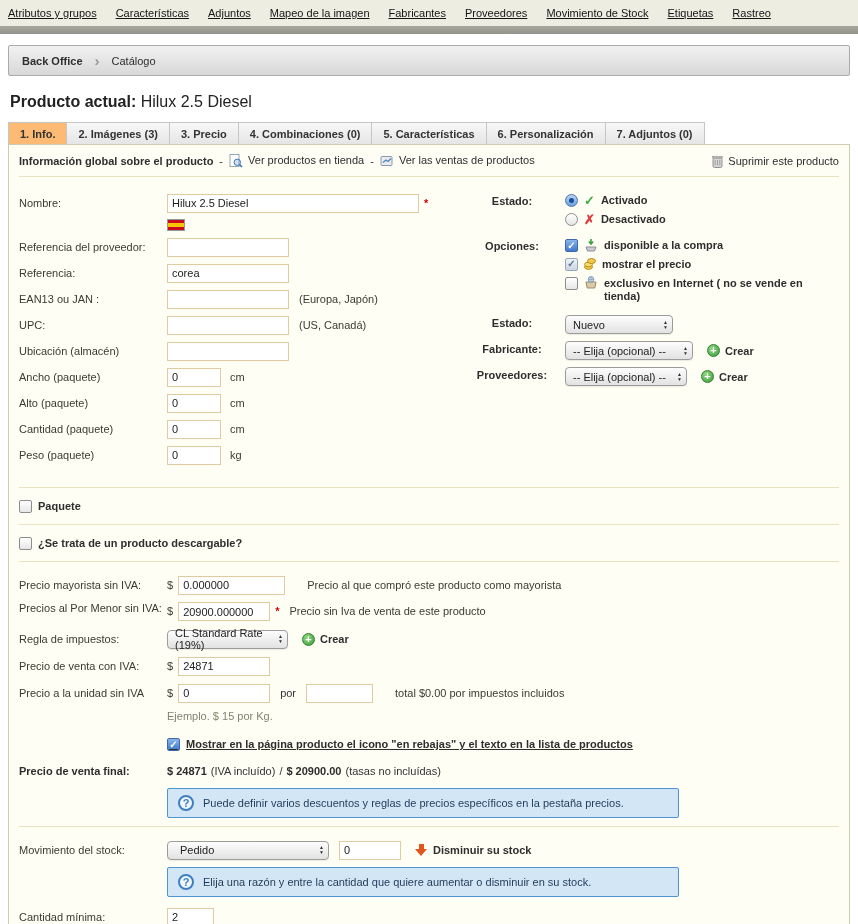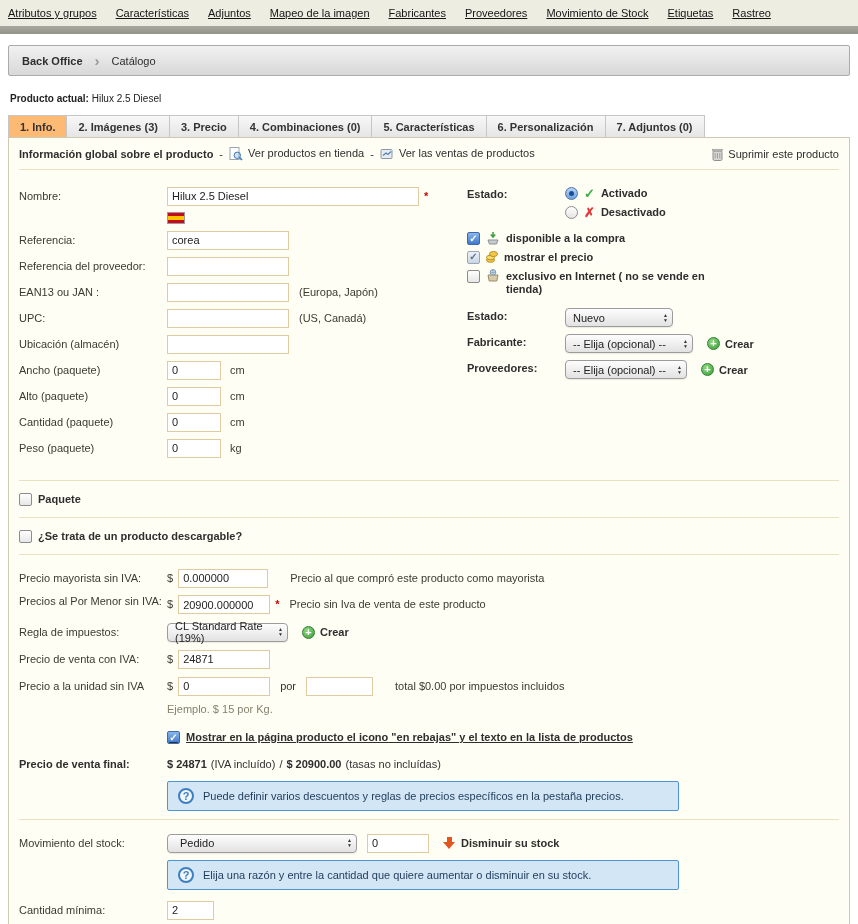--- a/index.html
+++ b/index.html
@@ -12,21 +12,21 @@
   .topmenu { background:#EEEDE2; padding:7px 10px 7px 8px; display:flex; gap:19px; white-space:nowrap; }
   .topmenu a { color:#141414; text-decoration:underline; cursor:pointer; }
   .topstrip { height:8px; background:linear-gradient(#A8A89E,#93938B); }
   
   .bc { margin:11px 8px 0; height:31px; background:linear-gradient(#F1F1F1,#D8D8D8);
         border:1px solid #ABABAB; border-radius:2px; display:flex; align-items:center; padding:0 13px; }
   .bc .root { font-weight:bold; color:#2E2E2E; }
   .bc .chev { color:#9A9A9A; font-weight:bold; font-size:15px; margin:0 12px; line-height:1; }
   .bc .cur  { color:#2E2E2E; }
   
-  .ptitle { margin:17px 0 11px 10px; font-size:10px; color:#222; }
+  .ptitle { margin:17px 0 11px 10px; font-size:16px; color:#222; }
   .ptitle b { font-weight:bold; }
   
   .tabs { display:flex; margin:0 8px; align-items:flex-end; }
   .tab { border:1px solid #C6C6C6; border-bottom:none; background:linear-gradient(#F8F8F8,#E5E5E5);
          padding:5px 11px 4px; font-weight:bold; color:#333; margin-right:-1px; cursor:pointer; white-space:nowrap; }
   .tab.active { background:#fdba74; }
   
   .panel { margin:0 8px; background:#FFFEF4; border:1px solid #CFCAB2; min-height:780px; }
   .sechead { display:flex; align-items:center; gap:6px; padding:9px 10px 8px; }
   .sechead .t { font-weight:bold; color:#2E2E2E; }
@@ -34,31 +34,31 @@
   .sechead .right { margin-left:auto; }
   .hr { border-top:1px solid #E9E1BF; margin:0 10px; }
   
   .cols { display:flex; padding:16px 10px 16px; }
   .colL { width:448px; }
   .colR { flex:1; }
   .frow { display:flex; align-items:center; margin-bottom:6px; min-height:20px; }
   .flabel { width:148px; padding-right:4px; color:#3B3B30; flex-shrink:0; }
   .txt { border:1px solid #E0CBA0; background:#fff; height:19px; padding:0 4px;
          font:11px "Liberation Sans",sans-serif; color:#222; }
-  .w250{width:252px;} .w122{width:122px;} .w90{width:92px;} .w85{width:90px;}
+  .w250{width:252px;} .w122{width:122px;} .w90{width:92px;} .w85{width:107px;}
   .w65{width:67px;} .w60{width:62px;} .w52{width:54px;} .w45{width:47px;}
   .unit { margin-left:9px; color:#3B3B30; }
   .req { color:#C00; font-weight:bold; margin-left:5px; }
   .hint { margin-left:10px; color:#3B3B30; }
   .flagrow { margin:2px 0 4px 148px; }
   .flag { width:18px; height:12px; border:1px solid #9A9A9A; display:inline-block;
           background:linear-gradient(180deg,#C60B1E 0 26%,#FFC400 26% 74%,#C60B1E 74% 100%); }
   
   .rgroup { display:flex; margin-bottom:7px; }
-  .rlabel { width:98px; text-align:left; font-weight:bold; color:#2E2E2E; padding:2px 8px 0 0; flex-shrink:0; }
+  .rlabel { width:98px; text-align:center; font-weight:bold; color:#2E2E2E; padding:2px 8px 0 0; flex-shrink:0; }
   .optline { display:flex; align-items:flex-start; gap:6px; margin-bottom:4px; font-weight:bold; color:#2E2E2E; }
   .optline .lbl { max-width:225px; line-height:1.25; padding-top:1px; }
   .radio { width:13px; height:13px; border-radius:50%; flex-shrink:0; margin-top:1px;
            border:1px solid #8C8C8C; background:linear-gradient(#FFF,#E4E4E4); cursor:pointer;
            display:flex; align-items:center; justify-content:center; }
   .radio.on { border-color:#4A74A8; background:linear-gradient(#BBD4F2,#6FA0DD); }
   .radio.on::after { content:""; width:5px; height:5px; border-radius:50%; background:#174E9C; }
   .cb { width:13px; height:13px; border:1px solid #8C8C8C; border-radius:2px; flex-shrink:0; margin-top:1px;
         background:linear-gradient(#FFF,#E7E7E7); cursor:pointer; color:#fff;
         display:flex; align-items:center; justify-content:center; font-size:10px; font-weight:bold; line-height:1; }
@@ -67,21 +67,21 @@
   .cb.dim { background:linear-gradient(#EDF2F7,#CBD6E3); border-color:#9AA7B8; color:#5F7389; }
   .cb.dim::after { content:"✓"; }
   .icn { display:inline-flex; flex-shrink:0; margin-top:0; }
   
   .sel { display:inline-flex; align-items:center; height:19px; border:1px solid #9C9C9C; border-radius:4px;
          background:linear-gradient(#FDFDFD,#E2E2E2); padding-left:7px; cursor:pointer;
          box-shadow:0 1px 1px rgba(0,0,0,.08); color:#222; }
   .sel .arr { margin-left:auto; display:flex; flex-direction:column; align-items:center;
               justify-content:center; padding:0 4px; color:#333; }
   .sel .arr span { font-size:5px; line-height:5px; }
-  .selw105{width:108px;} .selw125{width:128px;} .selw120{width:122px;} .selw150{width:121px;} .selw160{width:190px;padding-left:12px;}
+  .selw105{width:108px;} .selw125{width:128px;} .selw120{width:122px;} .selw150{width:121px;} .selw160{width:162px;padding-left:12px;}
   .crear { display:inline-flex; align-items:center; gap:5px; font-weight:bold; color:#2E2E2E;
            cursor:pointer; margin-left:14px; }
   .plus { width:13px; height:13px; border-radius:50%; border:1px solid #2F7F30; color:#fff;
           background:radial-gradient(circle at 35% 30%,#8ED67E,#3E9E3E);
           display:inline-flex; align-items:center; justify-content:center; font-size:11px; font-weight:bold; line-height:1; }
   
   .seg { padding:11px 10px; }
   .cbrow { display:flex; align-items:center; gap:6px; font-weight:bold; color:#2E2E2E; }
   .prow { display:flex; align-items:center; margin:0 10px 7px; min-height:20px; }
   .prow.top { align-items:flex-start; }
@@ -181,26 +181,26 @@
     <div class="colL">
       <div class="frow">
         <div class="flabel">Nombre:</div>
         <input class="txt w250" value="Hilux 2.5 Diesel" style="">
         <span class="req">*</span>
       </div>
       <div class="flagrow">
         <span class="flag"></span>
       </div>
       <div class="frow">
+        <div class="flabel">Referencia del proveedor:</div>
+        <input class="txt w122" value="" style="">
+      </div>
+      <div class="frow">
         <div class="flabel">Referencia:</div>
         <input class="txt w122" value="corea" style="">
-      </div>
-      <div class="frow">
-        <div class="flabel">Referencia del proveedor:</div>
-        <input class="txt w122" value="" style="">
       </div>
       <div class="frow">
         <div class="flabel">EAN13 ou JAN :</div>
         <input class="txt w122" value="" style="">
         <span class="hint">(Europa, Japón)</span>
       </div>
       <div class="frow">
         <div class="flabel">UPC:</div>
         <input class="txt w122" value="" style="">
         <span class="hint">(US, Canadá)</span>
@@ -242,20 +242,21 @@
           </div>
           <div class="optline">
             <span class="radio"></span>
             <span class="icn" style="color:#E23A3A;font-size:13px;font-weight:bold;">✗</span>
             <span class="lbl">Desactivado</span>
           </div>
         </div>
       </div>
 
       <div class="rgroup">
+        <div class="rlabel">Opciones:</div>
         <div>
           <div class="optline">
             <span class="cb on"></span>
             <span class="icn">
               <svg width="14" height="14" viewBox="0 0 14 14">
                   <path d="M2 9 L12 9 L10.5 13 L3.5 13 Z" fill="#C9CDD2" stroke="#8A8F96"></path>
                   <path d="M7 1 L7 5.2 M4.8 3.5 L7 6 L9.2 3.5" stroke="#3FA13F" stroke-width="1.6" fill="none"></path>
                 </svg>
             </span>
             <span class="lbl">disponible a la compra</span>

